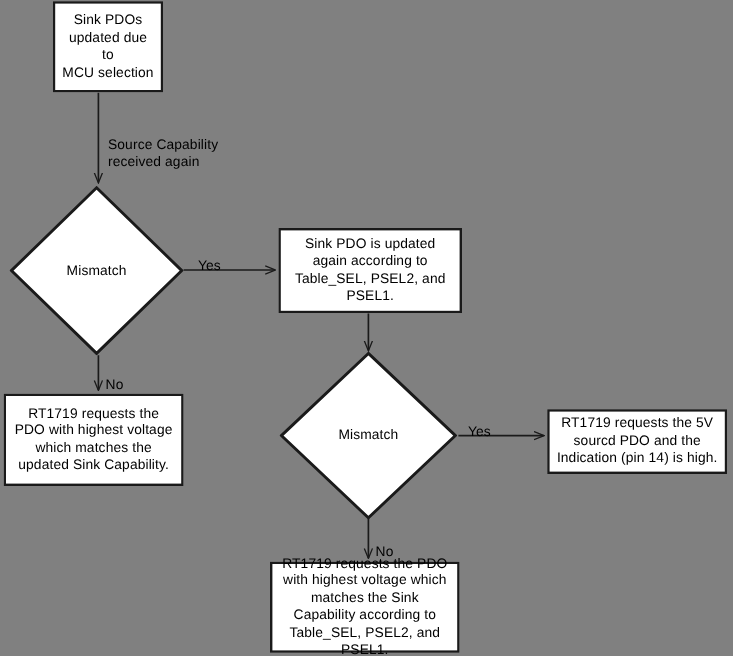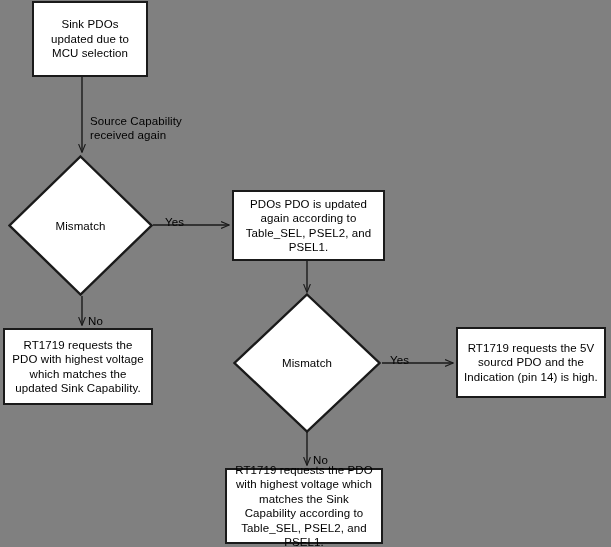--- a/index.html
+++ b/index.html
@@ -108,21 +108,21 @@
 
     <g>
       <line x1="382" y1="363" x2="453" y2="363" stroke="#1a1a1a" stroke-width="1.4" marker-end="url(#arrow)"></line>
     </g>
 
     <g>
       <line x1="307" y1="432" x2="307" y2="465" stroke="#1a1a1a" stroke-width="1.4" marker-end="url(#arrow)"></line>
     </g>
   </svg>
 
-  <div class="node" style="left:32px; top:1px; width:116px; height:76px;align-items:center;">
+  <div class="node" style="left:44px; top:1px; width:92px; height:76px;align-items:center;">
     <span class="node-text">Sink PDOs
 updated due to
 MCU selection</span>
   </div>
 
   <div class="edge-label" style="left:90px; top:99px; width:125px;">
     <span>Source Capability
 received again</span>
   </div>
 
@@ -135,21 +135,21 @@
 
   <div class="edge-label" style="left:165px; top:200px; width:40px;">
     <span>Yes</span>
   </div>
 
   <div class="edge-label" style="left:88px; top:299px; width:30px; text-align:left;">
     <span>No</span>
   </div>
 
   <div class="node" style="left:232px; top:190px; width:153px; height:71px;">
-    <span class="node-text">PDOs PDO is updated again according to Table_SEL, PSEL2, and PSEL1.</span>
+    <span class="node-text">Sink PDO is updated again according to Table_SEL, PSEL2, and PSEL1.</span>
   </div>
 
   <div class="node" style="left:3px; top:328px; width:150px; height:77px;">
     <span class="node-text">RT1719 requests the PDO with highest voltage which matches the updated Sink Capability.</span>
   </div>
 
   <div class="diamond" style="left:233px; top:293px; width:148px; height:140px;">
     <svg class="dshape" viewBox="0 0 148 140" preserveAspectRatio="none">
       <polygon points="74,1.5 146.5,70 74,138.5 1.5,70" fill="#ffffff" stroke="#1a1a1a" stroke-width="2.4"></polygon>
     </svg>
@@ -157,21 +157,21 @@
   </div>
 
   <div class="edge-label" style="left:390px; top:338px; width:40px;">
     <span>Yes</span>
   </div>
 
   <div class="edge-label" style="left:313px; top:438px; width:30px; text-align:left;">
     <span>No</span>
   </div>
 
-  <div class="node" style="left:456px; top:327px; width:150px; height:71px;">
+  <div class="node" style="left:456px; top:341px; width:150px; height:54px;">
     <span class="node-text">RT1719 requests the 5V sourcd PDO and the Indication (pin 14) is high.</span>
   </div>
 
   <div class="node" style="left:225px; top:468px; width:158px; height:76px;">
     <span class="node-text">RT1719 requests the PDO with highest voltage which matches the Sink Capability according to Table_SEL, PSEL2, and PSEL1.</span>
   </div>
 
 </div>
 
 </body></html>

